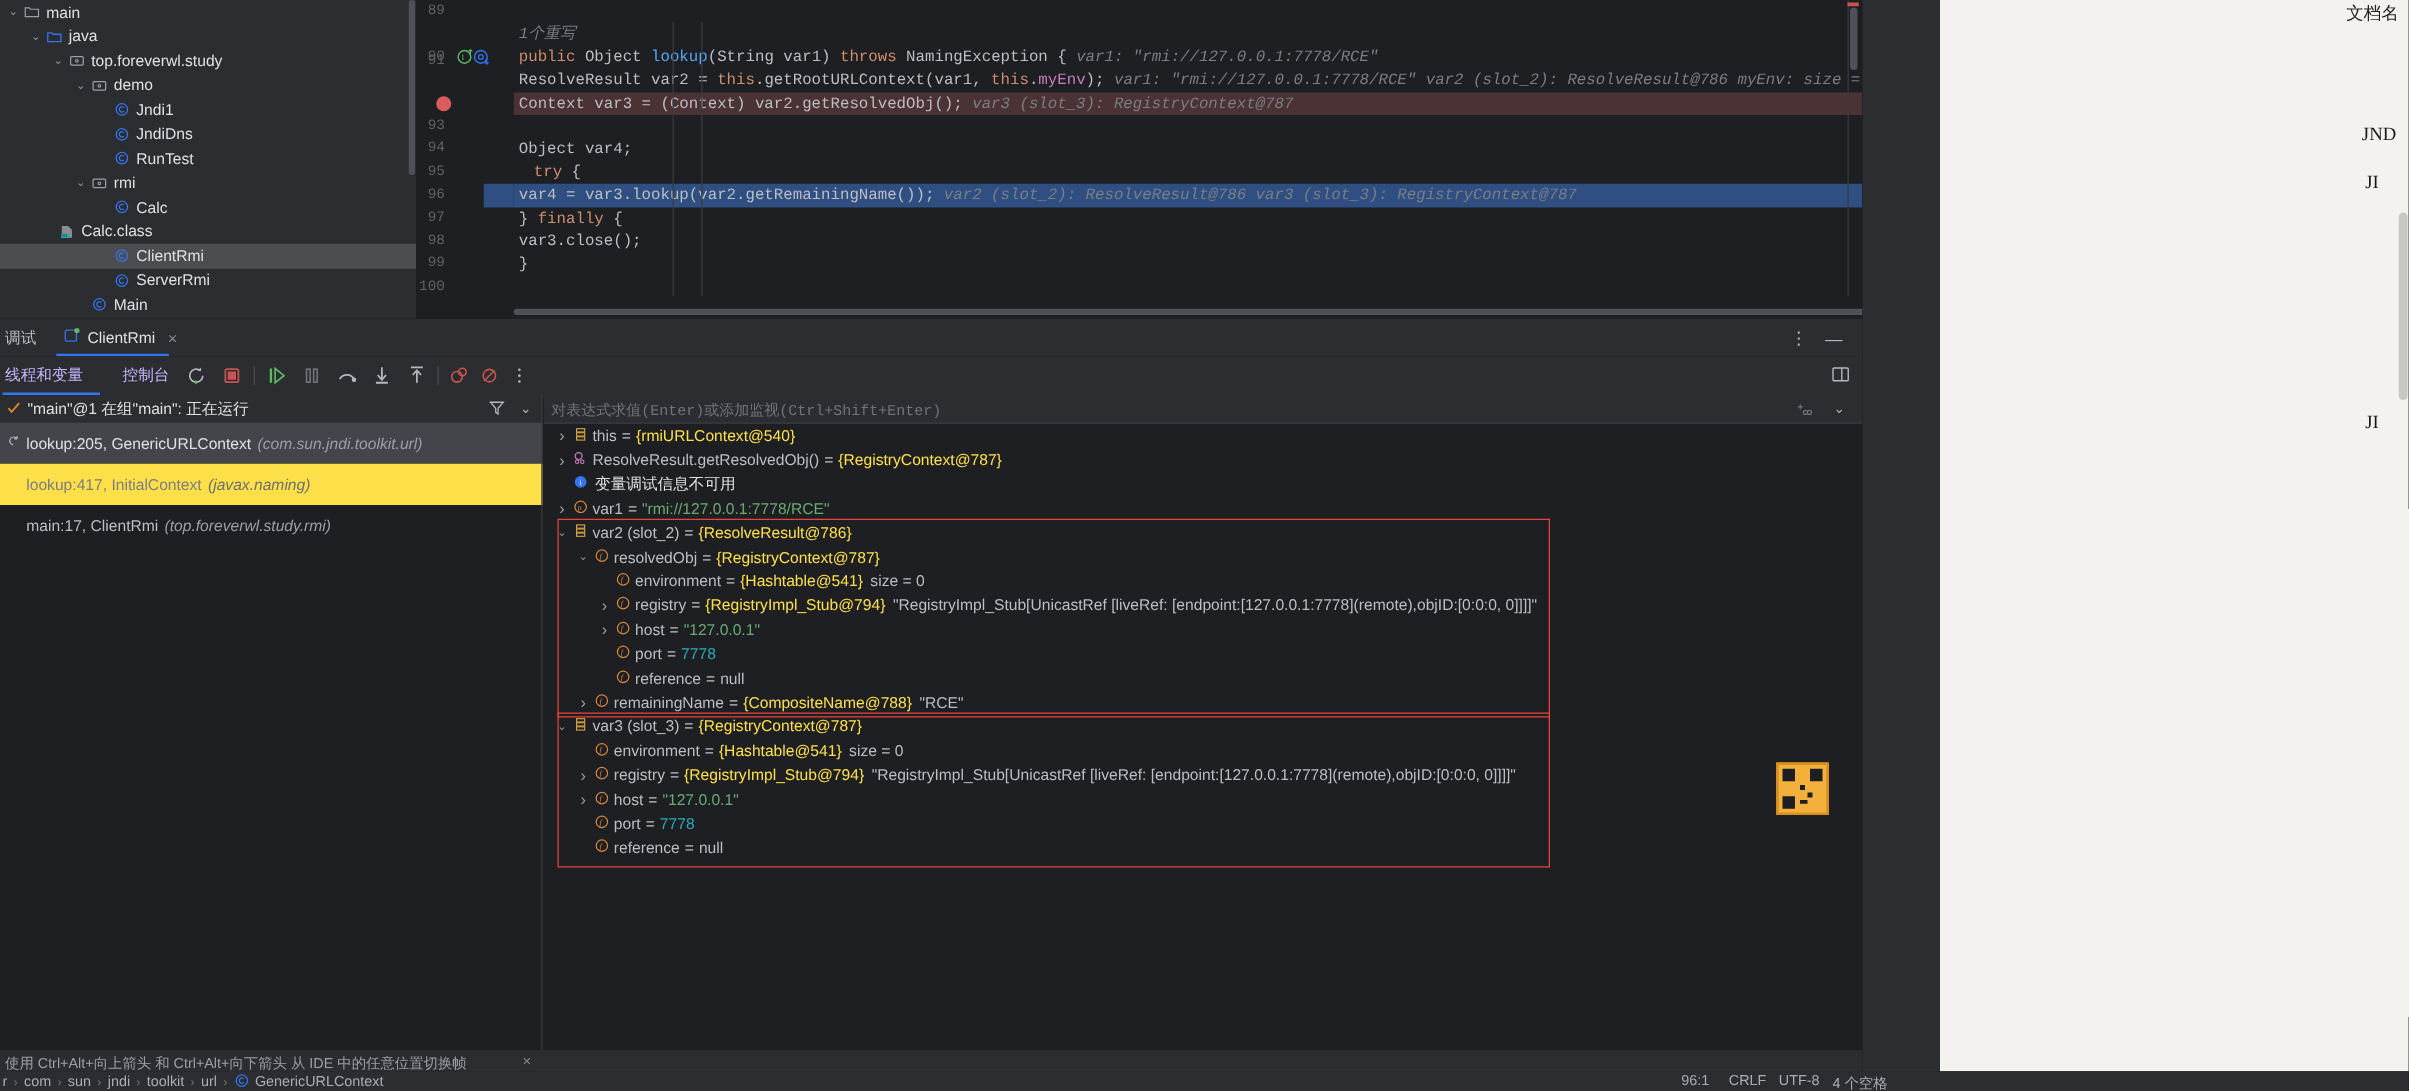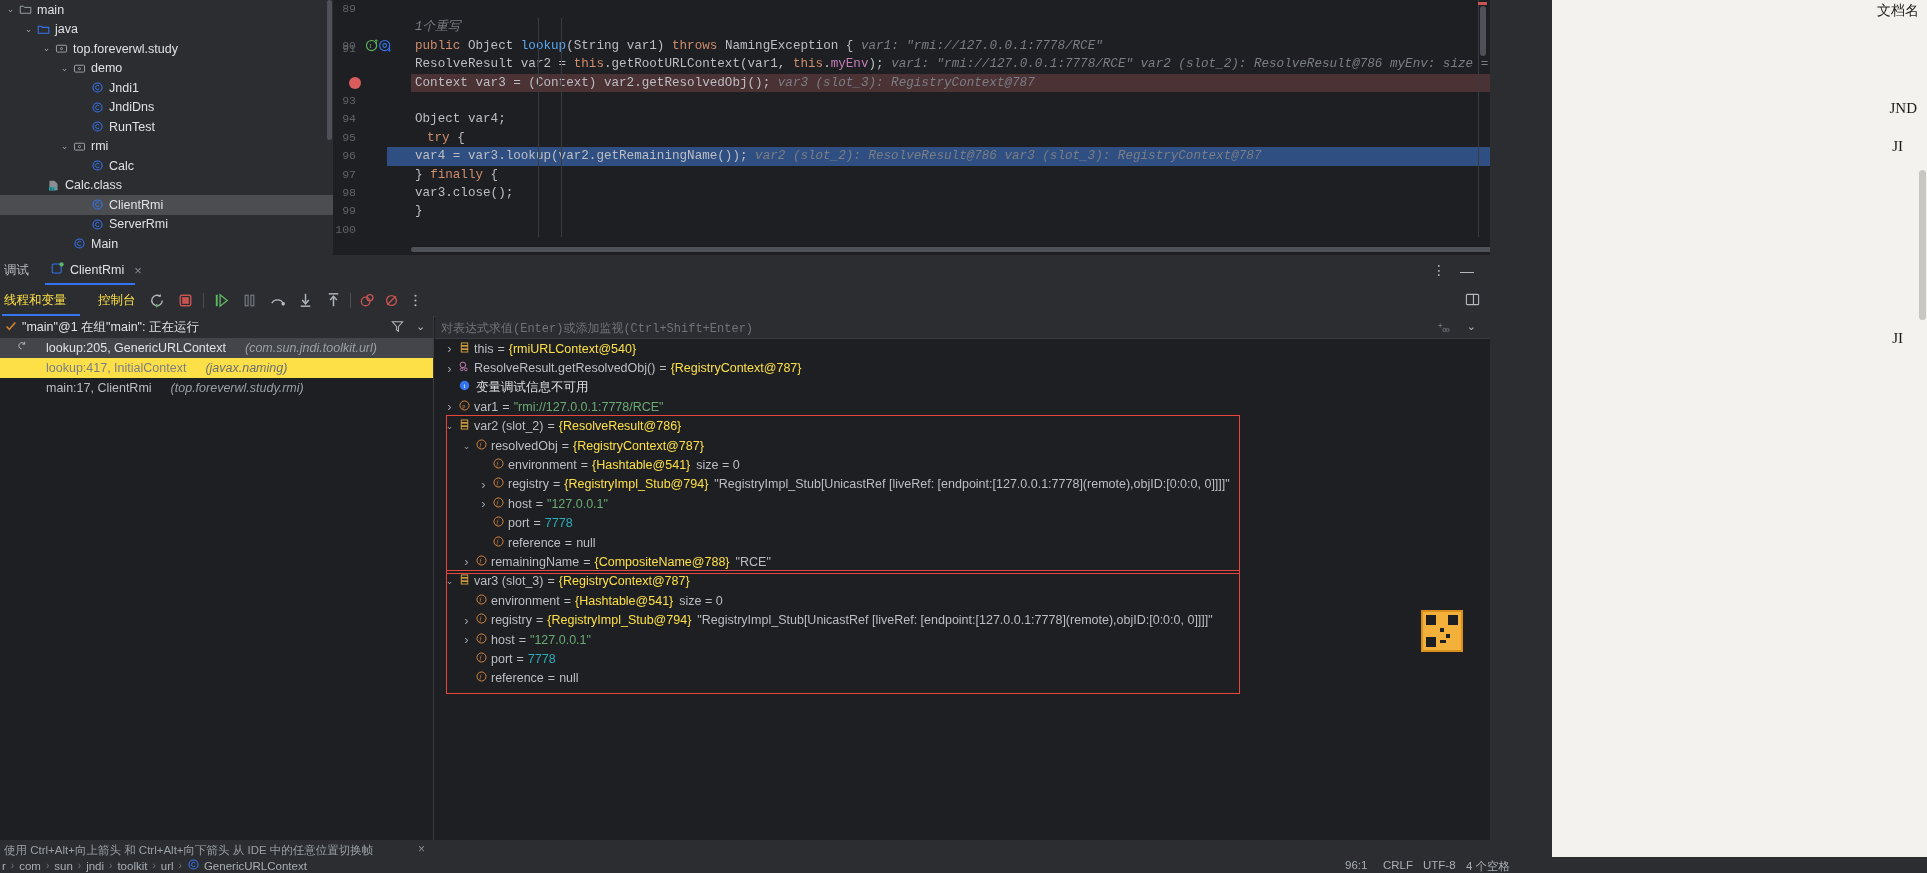--- a/index.html
+++ b/index.html
@@ -52,32 +52,32 @@
   #dbg-tabs{position:absolute;left:0;top:0;right:0;height:30px;border-bottom:1px solid #1e1f22;background:#2b2d30;}
   #dbg-title{position:absolute;left:4px;top:7px;font-size:12.5px;color:#bcbec4;}
   #dbg-tab{position:absolute;left:45px;top:0;height:30px;display:flex;align-items:center;padding:0 6px;}
   #dbg-tab .lbl{font-size:12.5px;color:#dfe1e5;margin-left:6px;}
   #dbg-tab .cls{margin-left:10px;color:#868a91;font-size:13px;}
   #dbg-tab-underline{position:absolute;left:45px;bottom:0;width:90px;height:2px;background:#3574f0;}
   #dbg-win-more{position:absolute;right:44px;top:8px;color:#b4b8bf;font-size:14px;letter-spacing:0;line-height:14px;}
   #dbg-win-min{position:absolute;right:16px;top:8px;color:#b4b8bf;font-size:14px;}
 
   #dbg-toolbar{position:absolute;left:0;top:30px;right:0;height:31px;background:#2b2d30;border-bottom:1px solid #393b40;}
-  .dbg-subtab{position:absolute;top:7px;font-size:12.5px;color:#fde047;}
+  .dbg-subtab{position:absolute;top:7px;font-size:12.5px;color:#c4b5fd;}
   #dbg-subtab-underline{position:absolute;left:2px;bottom:0;width:78px;height:2px;background:#3574f0;}
   .tb-btn{position:absolute;top:6px;width:19px;height:19px;}
   .tb-sep{position:absolute;top:8px;width:1px;height:15px;background:#4a4d51;}
   #split-icon{position:absolute;right:10px;top:7px;}
 
   #dbg-body{position:absolute;left:0;top:61px;right:0;bottom:0;}
   
   #frames{position:absolute;left:0;top:0;width:434px;bottom:0;background:#1e1f22;}
   #thread-row{height:22px;display:flex;align-items:center;background:#2b2d30;padding-left:5px;white-space:nowrap;}
   #thread-row .t{margin-left:5px;font-size:12.5px;color:#dfe1e5;}
-  .frame-row{height:20px;display:flex;align-items:center;padding-left:16px;white-space:nowrap;font-size:12.5px;gap:14px;}
+  .frame-row{height:33px;display:flex;align-items:center;padding-left:5px;white-space:nowrap;font-size:12.5px;}
   .frame-row .t{margin-left:5px;}
   .frame-row.sel{background:#43454a;color:#dfe1e5;}
   .frame-row.lib{background:#fde047;color:#7a7e85;}
   .frame-row.plain{color:#bcbec4;}
   .frame-row i{font-style:italic;color:#9aa0a6;margin-left:5px;}
   .frame-row.lib i{color:#6b6f76;}
   #frames-divider{position:absolute;right:0;top:0;bottom:0;width:1px;background:#393b40;}
 
   
   #vars{position:absolute;left:435px;top:0;right:0;bottom:0;background:#1e1f22;}

